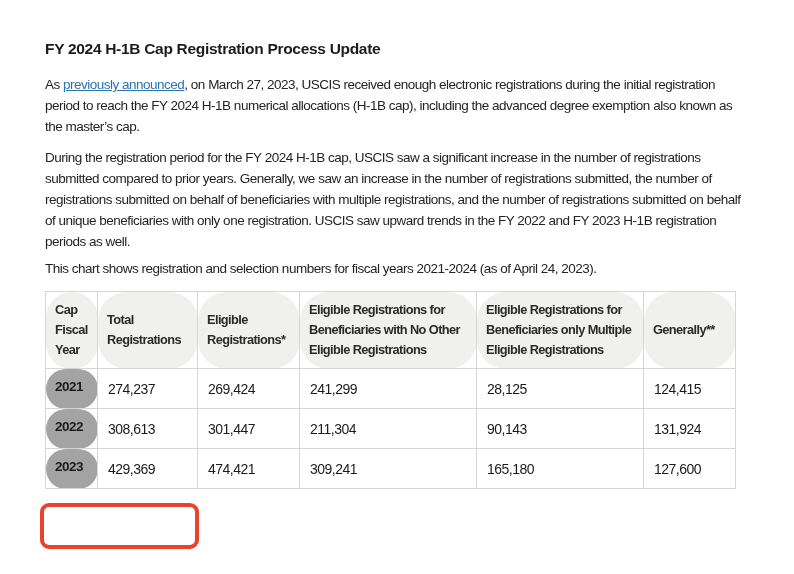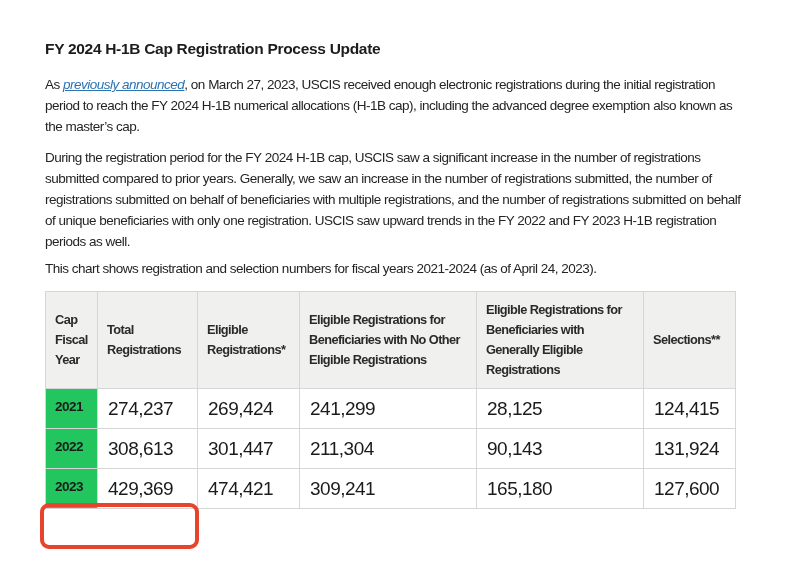--- a/index.html
+++ b/index.html
@@ -1,15 +1,15 @@
 <!DOCTYPE html>
 <html><head>
 <meta charset="utf-8">
 <style>
-  * { box-sizing: border-box; }
+  * { box-sizing: border-box; border-radius: 29px; }
   html, body { margin: 0; padding: 0; background: #ffffff; }
   body {
     font-family: "Liberation Sans", sans-serif;
     color: #222222;
     width: 794px;
     height: 574px;
     overflow: hidden;
   }
   .page {
     position: relative;
@@ -33,21 +33,20 @@
     line-height: 21px;
     color: #242424;
   }
   p.p1 { margin-top: 16px; }
   p.p2 { margin-top: 10px; }
   p.p3 { margin-top: 6px; }
   a.inline-link {
     color: #2b73b2;
     text-decoration: underline;
     cursor: pointer;
-    font-style: italic;
   }
   .table-wrap {
     position: relative;
     margin-top: 12px;
     width: 690px;
   }
   table.data-table {
     border-collapse: collapse;
     table-layout: fixed;
     width: 690px;
@@ -67,25 +66,25 @@
     line-height: 20px;
     padding: 8px 8px 8px 9px;
     color: #2a2a2a;
   }
   tbody tr { height: 40px; }
   tbody th.year-cell {
     font-weight: bold;
     font-size: 13.5px;
     padding: 0 4px 4px 9px;
     color: #1b1b1b;
-    background: #22c55e;
+    background: #a3a3a3;
   }
   tbody td {
     font-weight: normal;
-    font-size: 19px;
+    font-size: 14px;
     padding: 0 8px 0 10px;
     color: #1b1b1b;
     background: #ffffff;
   }
   .highlight-box {
     position: absolute;
     left: -5px;
     top: 212px;
     width: 159px;
     height: 46px;
@@ -116,22 +115,22 @@
         <col style="width:177px">
         <col style="width:167px">
         <col style="width:92px">
       </colgroup>
       <thead>
         <tr>
           <th>Cap Fiscal Year</th>
           <th>Total Registrations</th>
           <th>Eligible Registrations*</th>
           <th>Eligible Registrations for Beneficiaries with No Other Eligible Registrations</th>
-          <th>Eligible Registrations for Beneficiaries with Generally Eligible Registrations</th>
-          <th>Selections**</th>
+          <th>Eligible Registrations for Beneficiaries only Multiple Eligible Registrations</th>
+          <th>Generally**</th>
         </tr>
       </thead>
       <tbody>
         <tr>
           <th class="year-cell">2021</th>
           <td>274,237</td>
           <td>269,424</td>
           <td>241,299</td>
           <td>28,125</td>
           <td>124,415</td>

